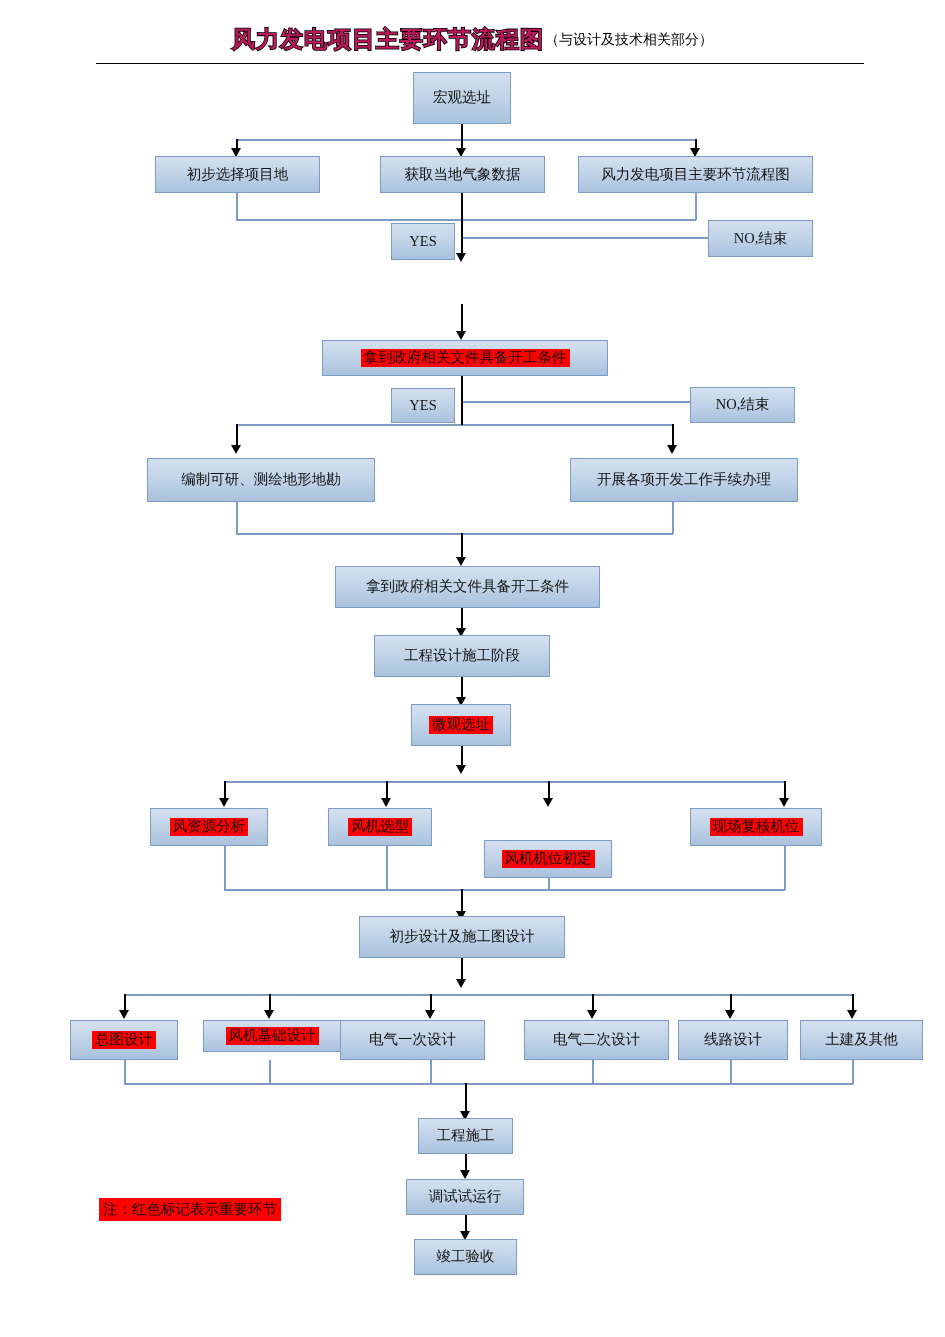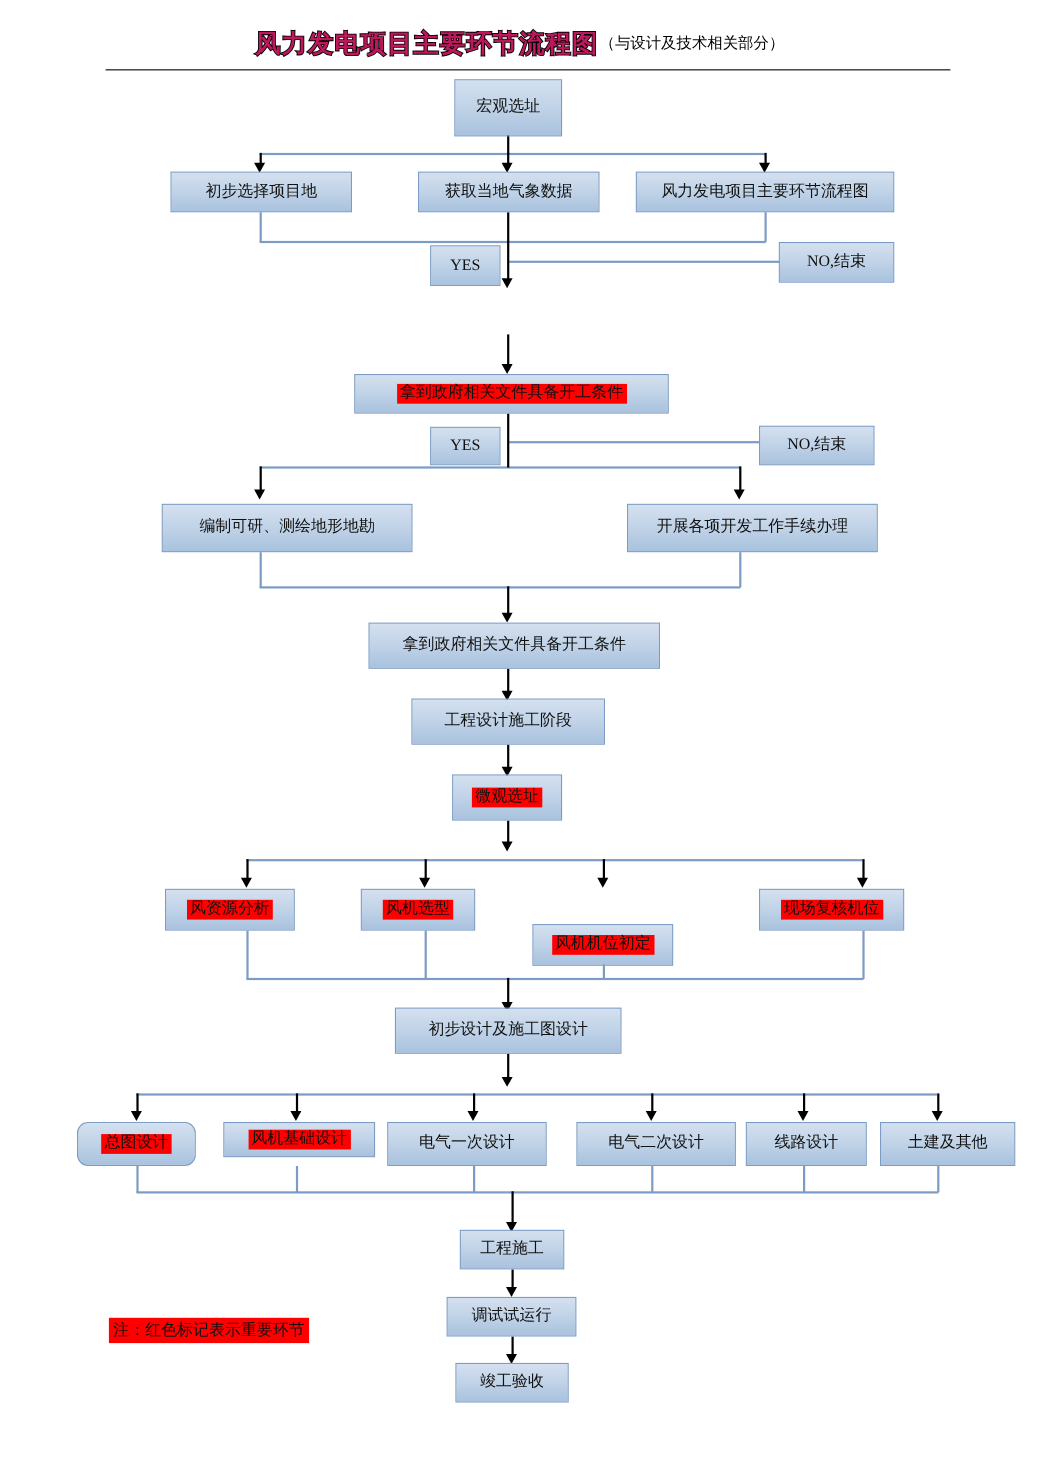--- a/index.html
+++ b/index.html
@@ -246,27 +246,27 @@
   <div class="ln blk v" style="left:592px;top:994px;height:20px;"></div>
   <div class="ln blk v" style="left:730px;top:994px;height:20px;"></div>
   <div class="ln blk v" style="left:852px;top:994px;height:20px;"></div>
   <div class="arw" style="left:119px;top:1010px;"></div>
   <div class="arw" style="left:264px;top:1010px;"></div>
   <div class="arw" style="left:425px;top:1010px;"></div>
   <div class="arw" style="left:587px;top:1010px;"></div>
   <div class="arw" style="left:725px;top:1010px;"></div>
   <div class="arw" style="left:847px;top:1010px;"></div>
 
-  <div class="node hl" style="left:70px;top:1020px;width:108px;height:40px;border-radius:10px;">
+  <div class="node hl" style="left:70px;top:1020px;width:108px;height:40px;">
     <span class="lbl">总图设计</span>
   </div>
   <div class="node hl" style="left:203px;top:1020px;width:138px;height:32px;">
     <span class="lbl">风机基础设计</span>
   </div>
-  <div class="node" style="left:352px;top:1020px;width:145px;height:40px;">
+  <div class="node" style="left:340px;top:1020px;width:145px;height:40px;">
     <span class="lbl">电气一次设计</span>
   </div>
   <div class="node" style="left:524px;top:1020px;width:145px;height:40px;">
     <span class="lbl">电气二次设计</span>
   </div>
   <div class="node" style="left:678px;top:1020px;width:110px;height:40px;">
     <span class="lbl">线路设计</span>
   </div>
   <div class="node" style="left:800px;top:1020px;width:123px;height:40px;">
     <span class="lbl">土建及其他</span>

